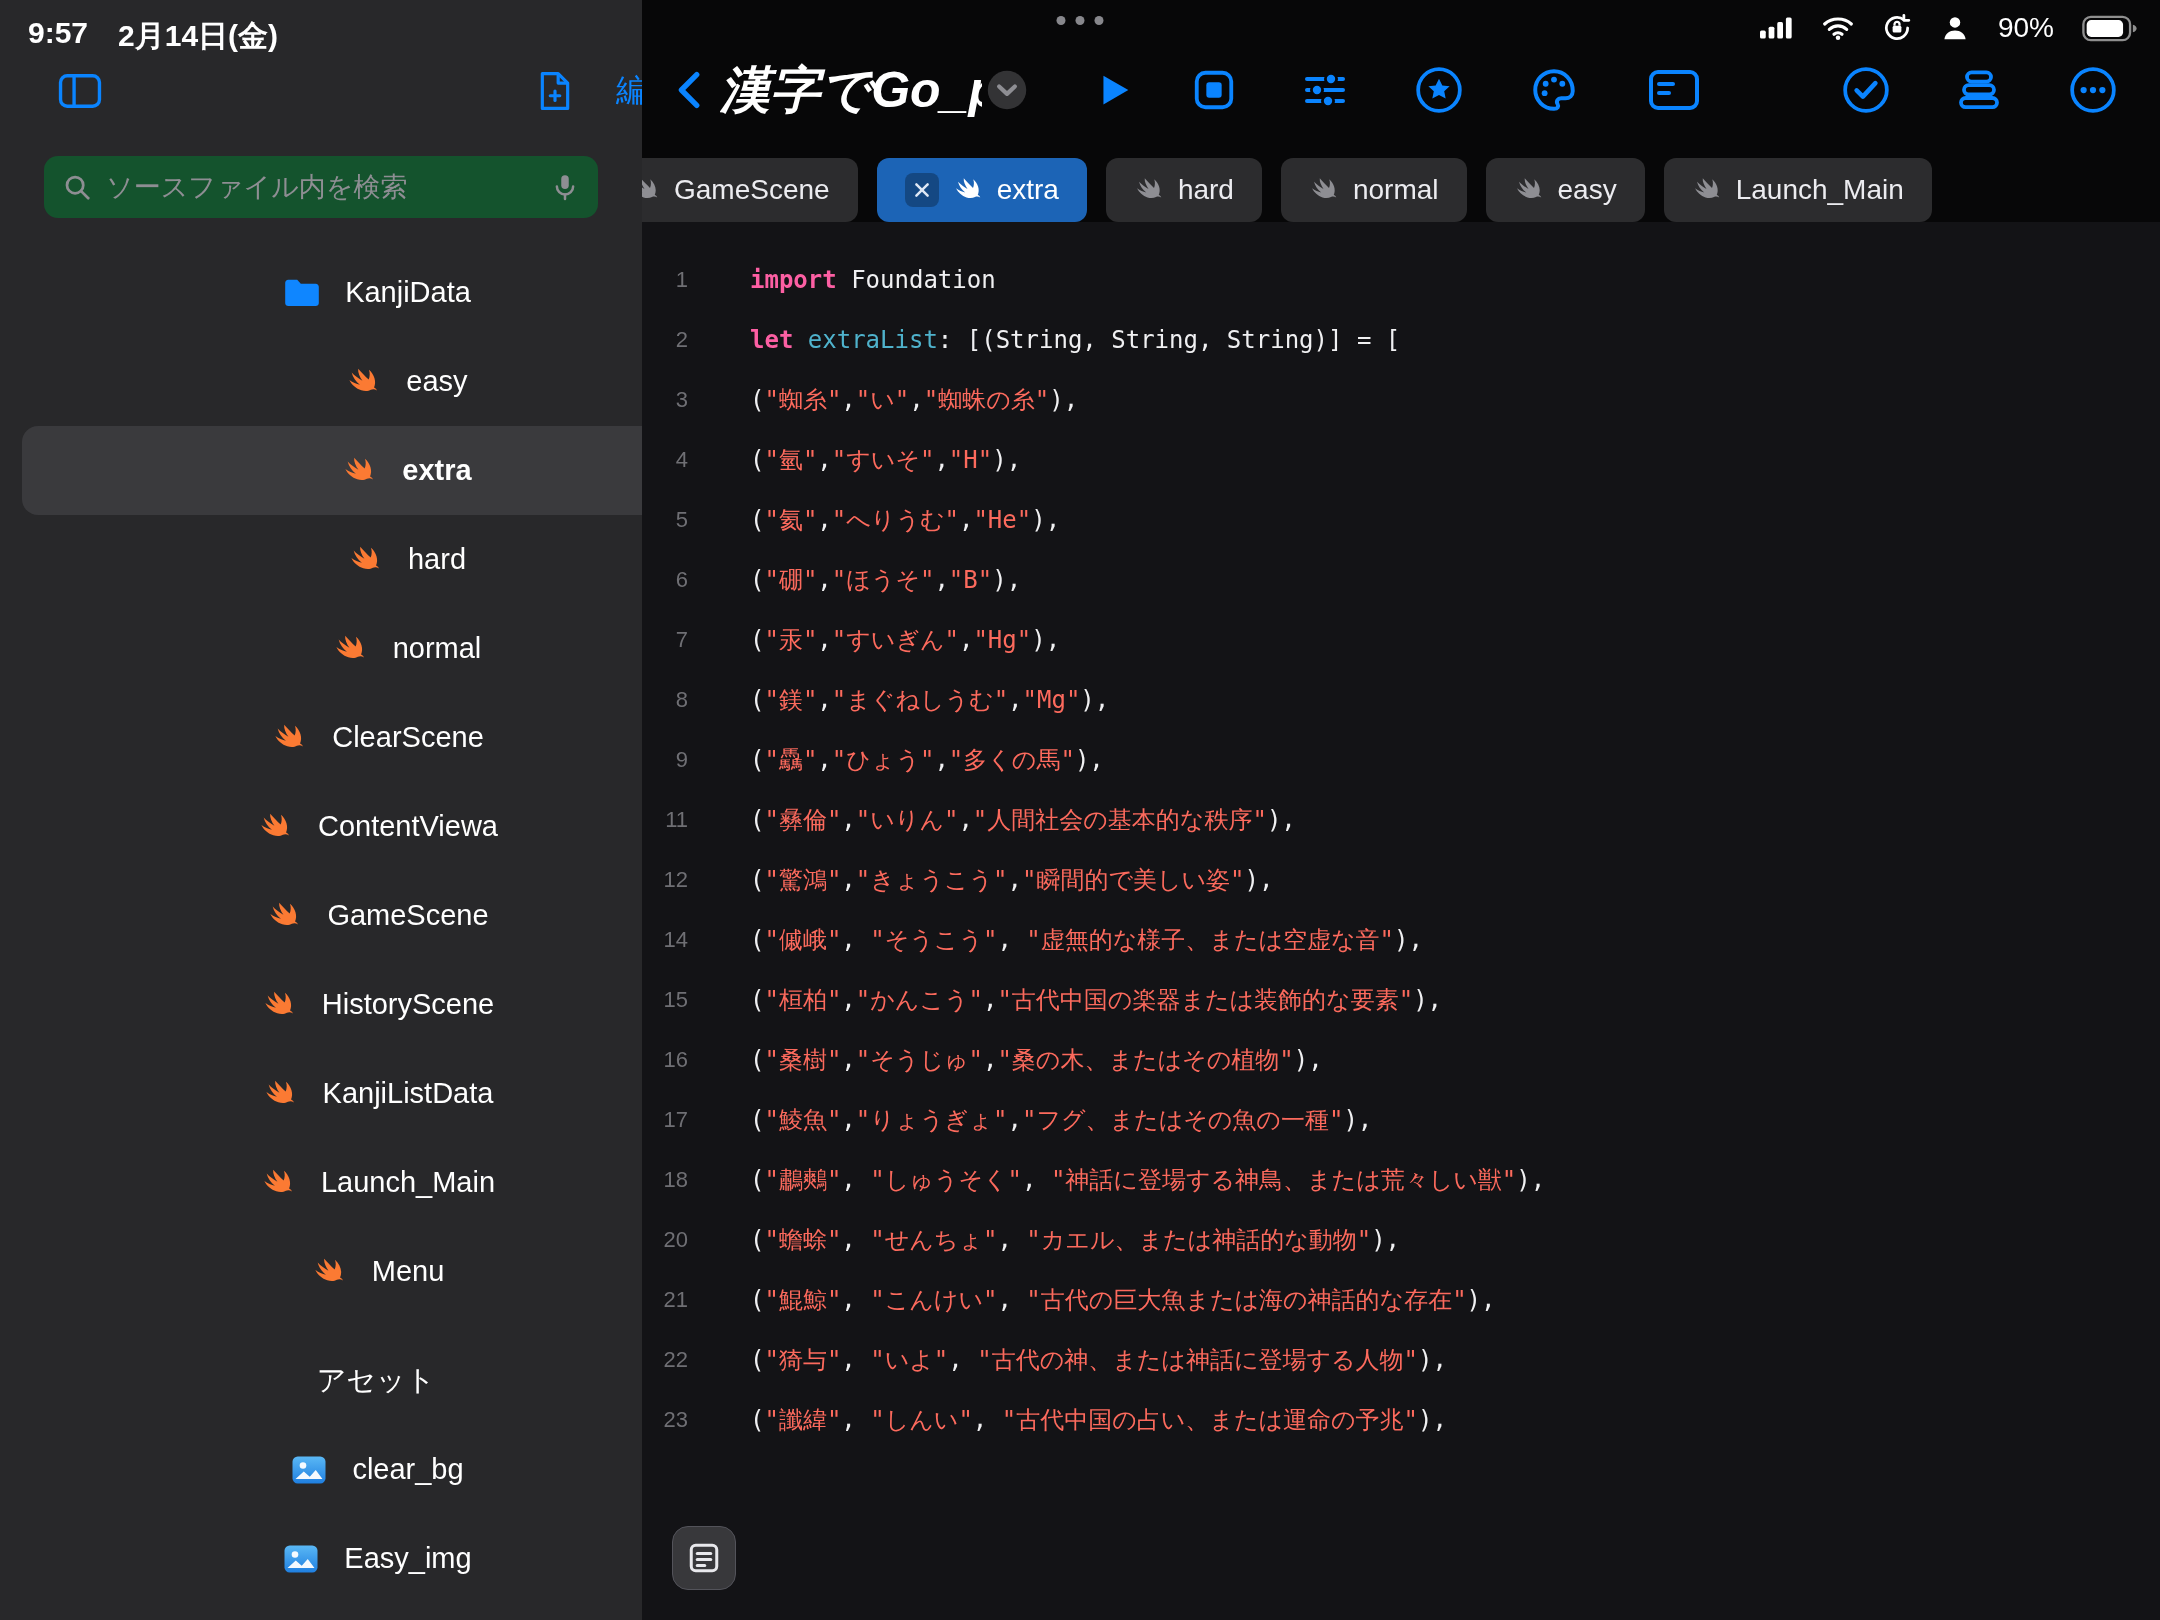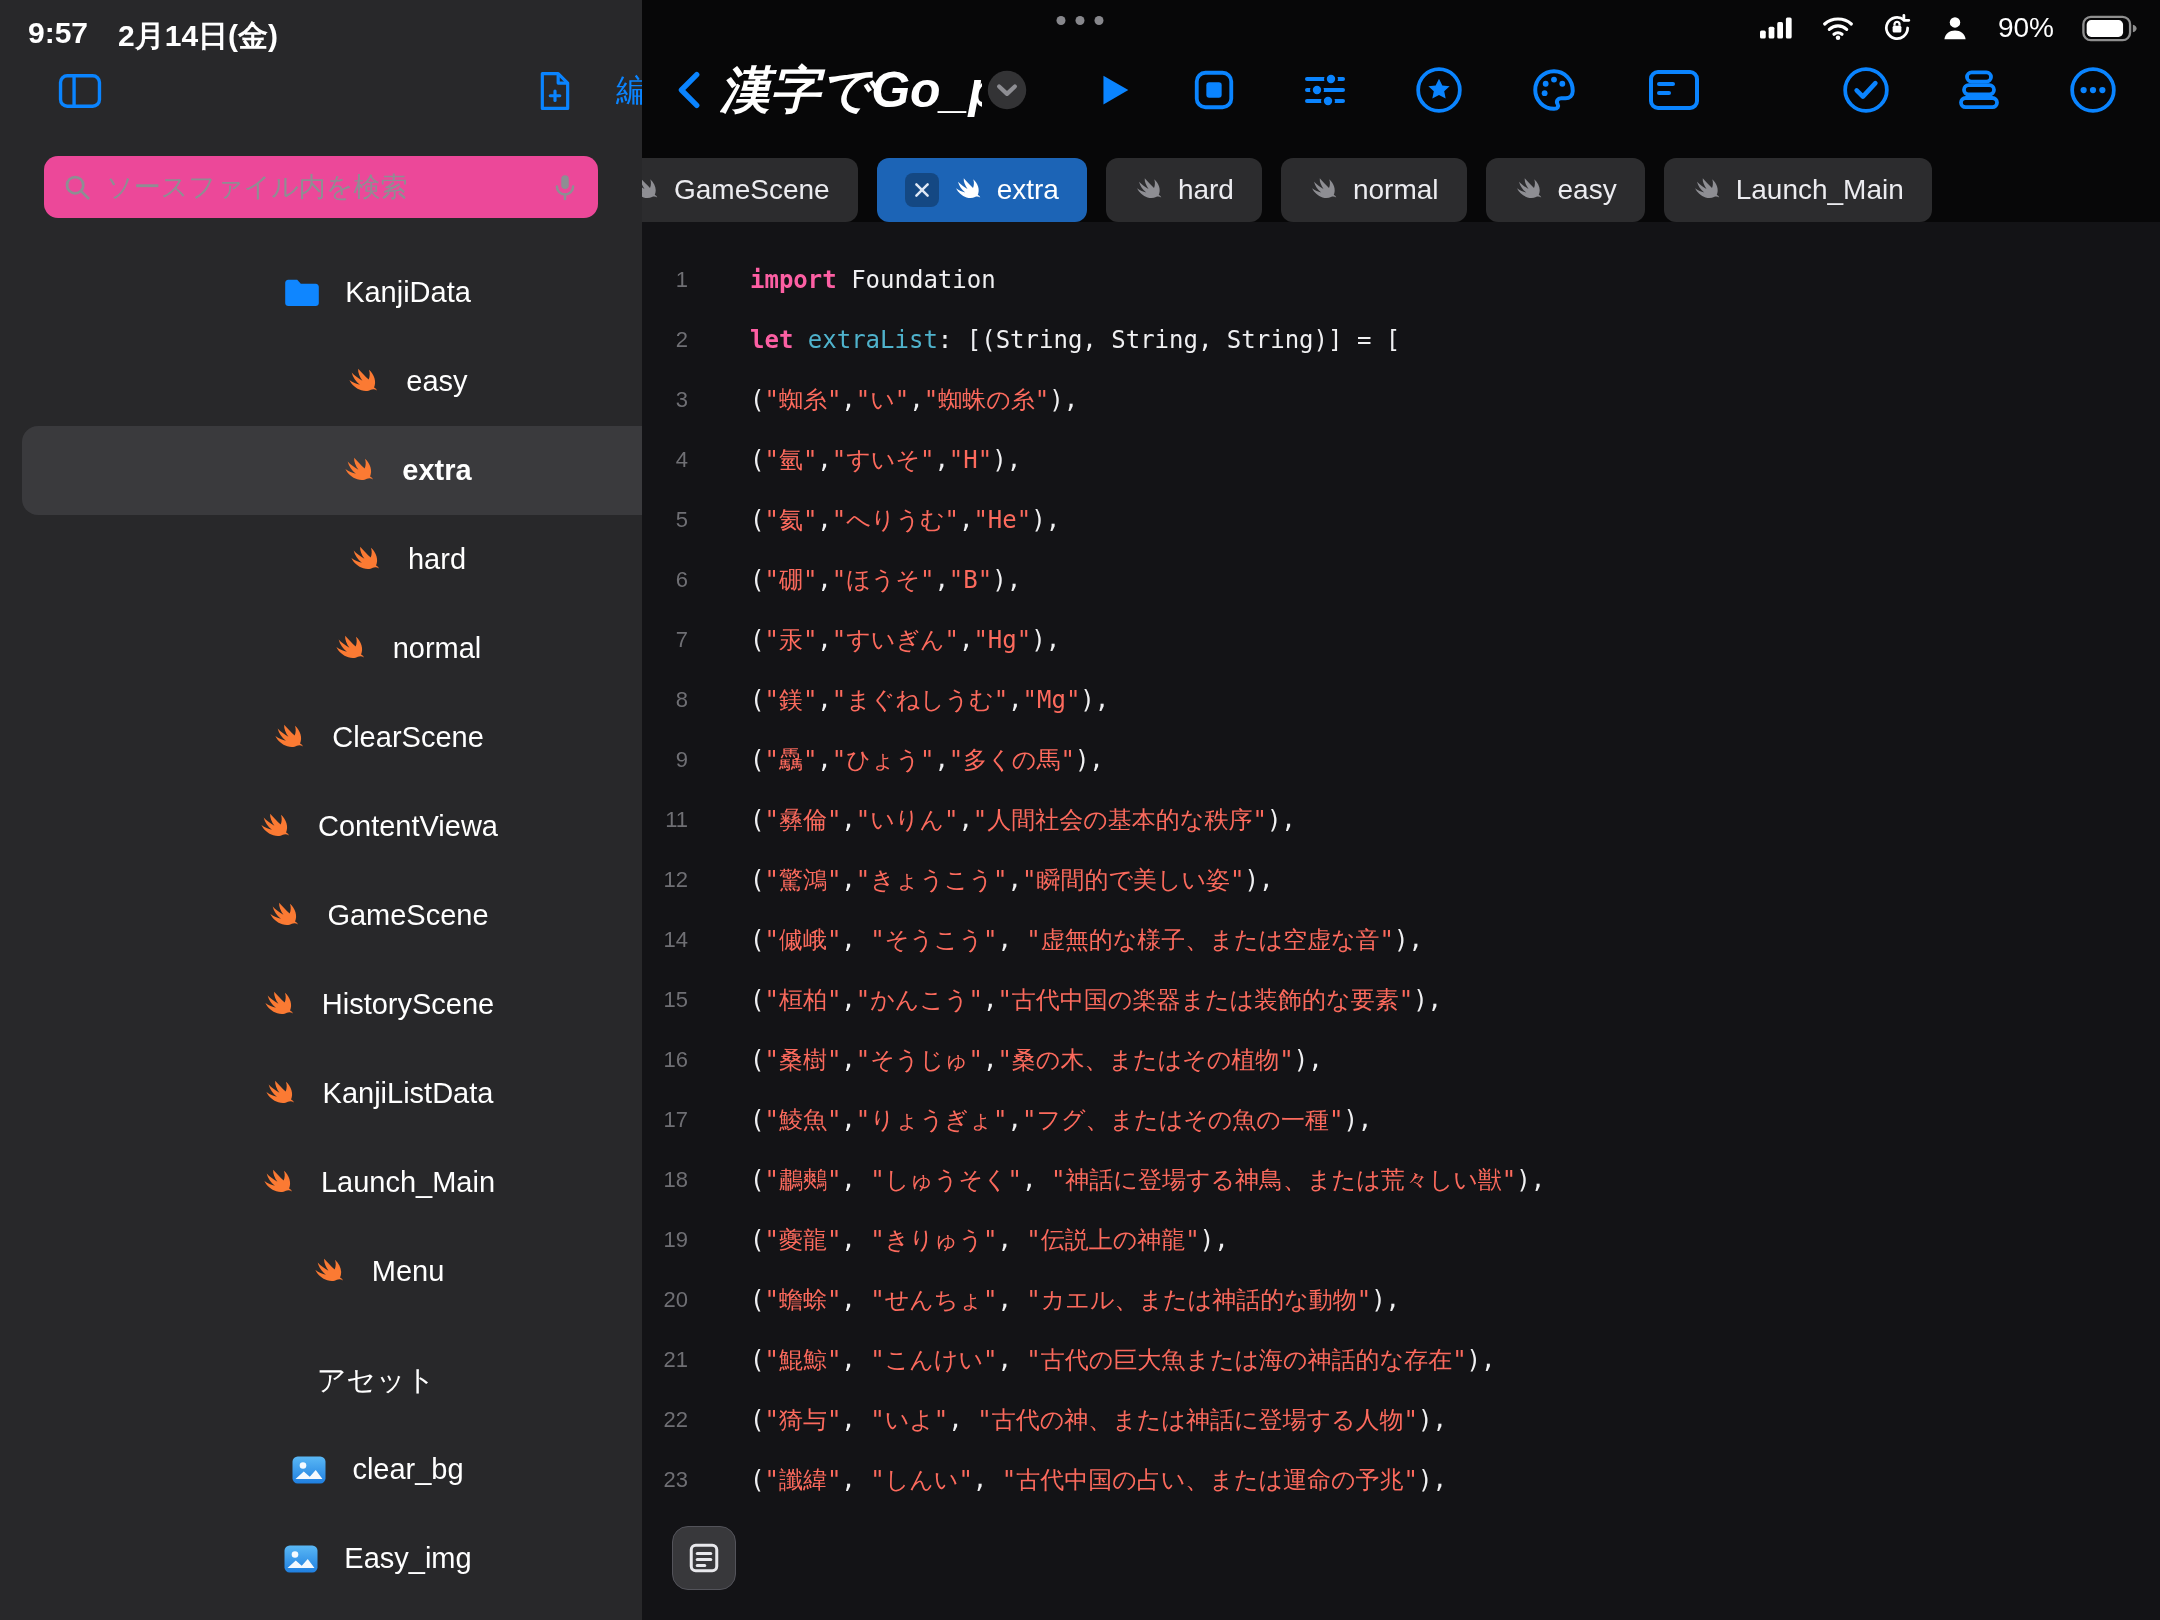--- a/index.html
+++ b/index.html
@@ -6,21 +6,21 @@
   html,body{width:2160px;height:1620px;overflow:hidden;background:#000;}
   body{font-family:"Liberation Sans",sans-serif;color:#fff;position:relative;}
 
   
   .sidebar{position:absolute;top:0;left:0;bottom:0;width:724px;background:#28282a;text-decoration:underline;}
   .status-left{position:absolute;top:16px;left:28px;display:flex;gap:30px;font-size:30px;font-weight:600;}
   .side-header{position:absolute;top:62px;left:14px;right:0;height:58px;}
   .sh-toggle{position:absolute;left:44px;top:50%;transform:translateY(-50%);display:flex;}
   .sh-newdoc{position:absolute;right:150px;top:50%;transform:translateY(-50%);display:flex;}
   .sh-edit{position:absolute;right:44px;top:50%;transform:translateY(-50%);font-size:32px;color:#0a84ff;}
-  .search-bar{position:absolute;top:156px;left:44px;width:554px;height:62px;background:#ec4899;border-radius:14px;display:flex;align-items:center;padding:0 18px;gap:14px;}
+  .search-bar{position:absolute;top:156px;left:44px;width:554px;height:62px;background:#14532d;border-radius:14px;display:flex;align-items:center;padding:0 18px;gap:14px;}
   .search-bar input{flex:1;background:transparent;border:none;outline:none;font-size:27px;color:#fff;font-family:inherit;min-width:0;}
   .search-bar input::placeholder{color:#8e8e93;}
   .file-list{position:absolute;top:248px;left:0;right:0;}
   .srow{height:89px;margin:0 22px;padding-left:28px;display:flex;align-items:center;gap:22px;border-radius:16px;position:relative;justify-content:center;}
   .srow.ind1{padding-left:86px;}
   .srow.sel{background:#3a3a3d;}
   .srow.sect{margin-top:20px;}
   .srow .lbl{font-size:29px;color:#fff;white-space:nowrap;}
   .srow.sel .lbl{font-weight:700;}
   .srow .chev{position:absolute;right:20px;top:50%;transform:translateY(-50%);display:flex;}
@@ -458,24 +458,20 @@
           <span class="ln">16</span>
           <span class="ctext"><span class="pl">(</span><span class="str">"桑樹"</span><span class="pl">,</span><span class="str">"そうじゅ"</span><span class="pl">,</span><span class="str">"桑の木、またはその植物"</span><span class="pl">),</span></span>
         </div>
         <div class="cl">
           <span class="ln">17</span>
           <span class="ctext"><span class="pl">(</span><span class="str">"鯪魚"</span><span class="pl">,</span><span class="str">"りょうぎょ"</span><span class="pl">,</span><span class="str">"フグ、またはその魚の一種"</span><span class="pl">),</span></span>
         </div>
         <div class="cl">
           <span class="ln">18</span>
           <span class="ctext"><span class="pl">(</span><span class="str">"鷫鷞"</span><span class="pl">, </span><span class="str">"しゅうそく"</span><span class="pl">, </span><span class="str">"神話に登場する神鳥、または荒々しい獣"</span><span class="pl">),</span></span>
-        </div>
-        <div class="cl">
-          <span class="ln">19</span>
-          <span class="ctext"><span class="pl">(</span><span class="str">"夔龍"</span><span class="pl">, </span><span class="str">"きりゅう"</span><span class="pl">, </span><span class="str">"伝説上の神龍"</span><span class="pl">),</span></span>
         </div>
         <div class="cl">
           <span class="ln">20</span>
           <span class="ctext"><span class="pl">(</span><span class="str">"蟾蜍"</span><span class="pl">, </span><span class="str">"せんちょ"</span><span class="pl">, </span><span class="str">"カエル、または神話的な動物"</span><span class="pl">),</span></span>
         </div>
         <div class="cl">
           <span class="ln">21</span>
           <span class="ctext"><span class="pl">(</span><span class="str">"鯤鯨"</span><span class="pl">, </span><span class="str">"こんけい"</span><span class="pl">, </span><span class="str">"古代の巨大魚または海の神話的な存在"</span><span class="pl">),</span></span>
         </div>
         <div class="cl">

